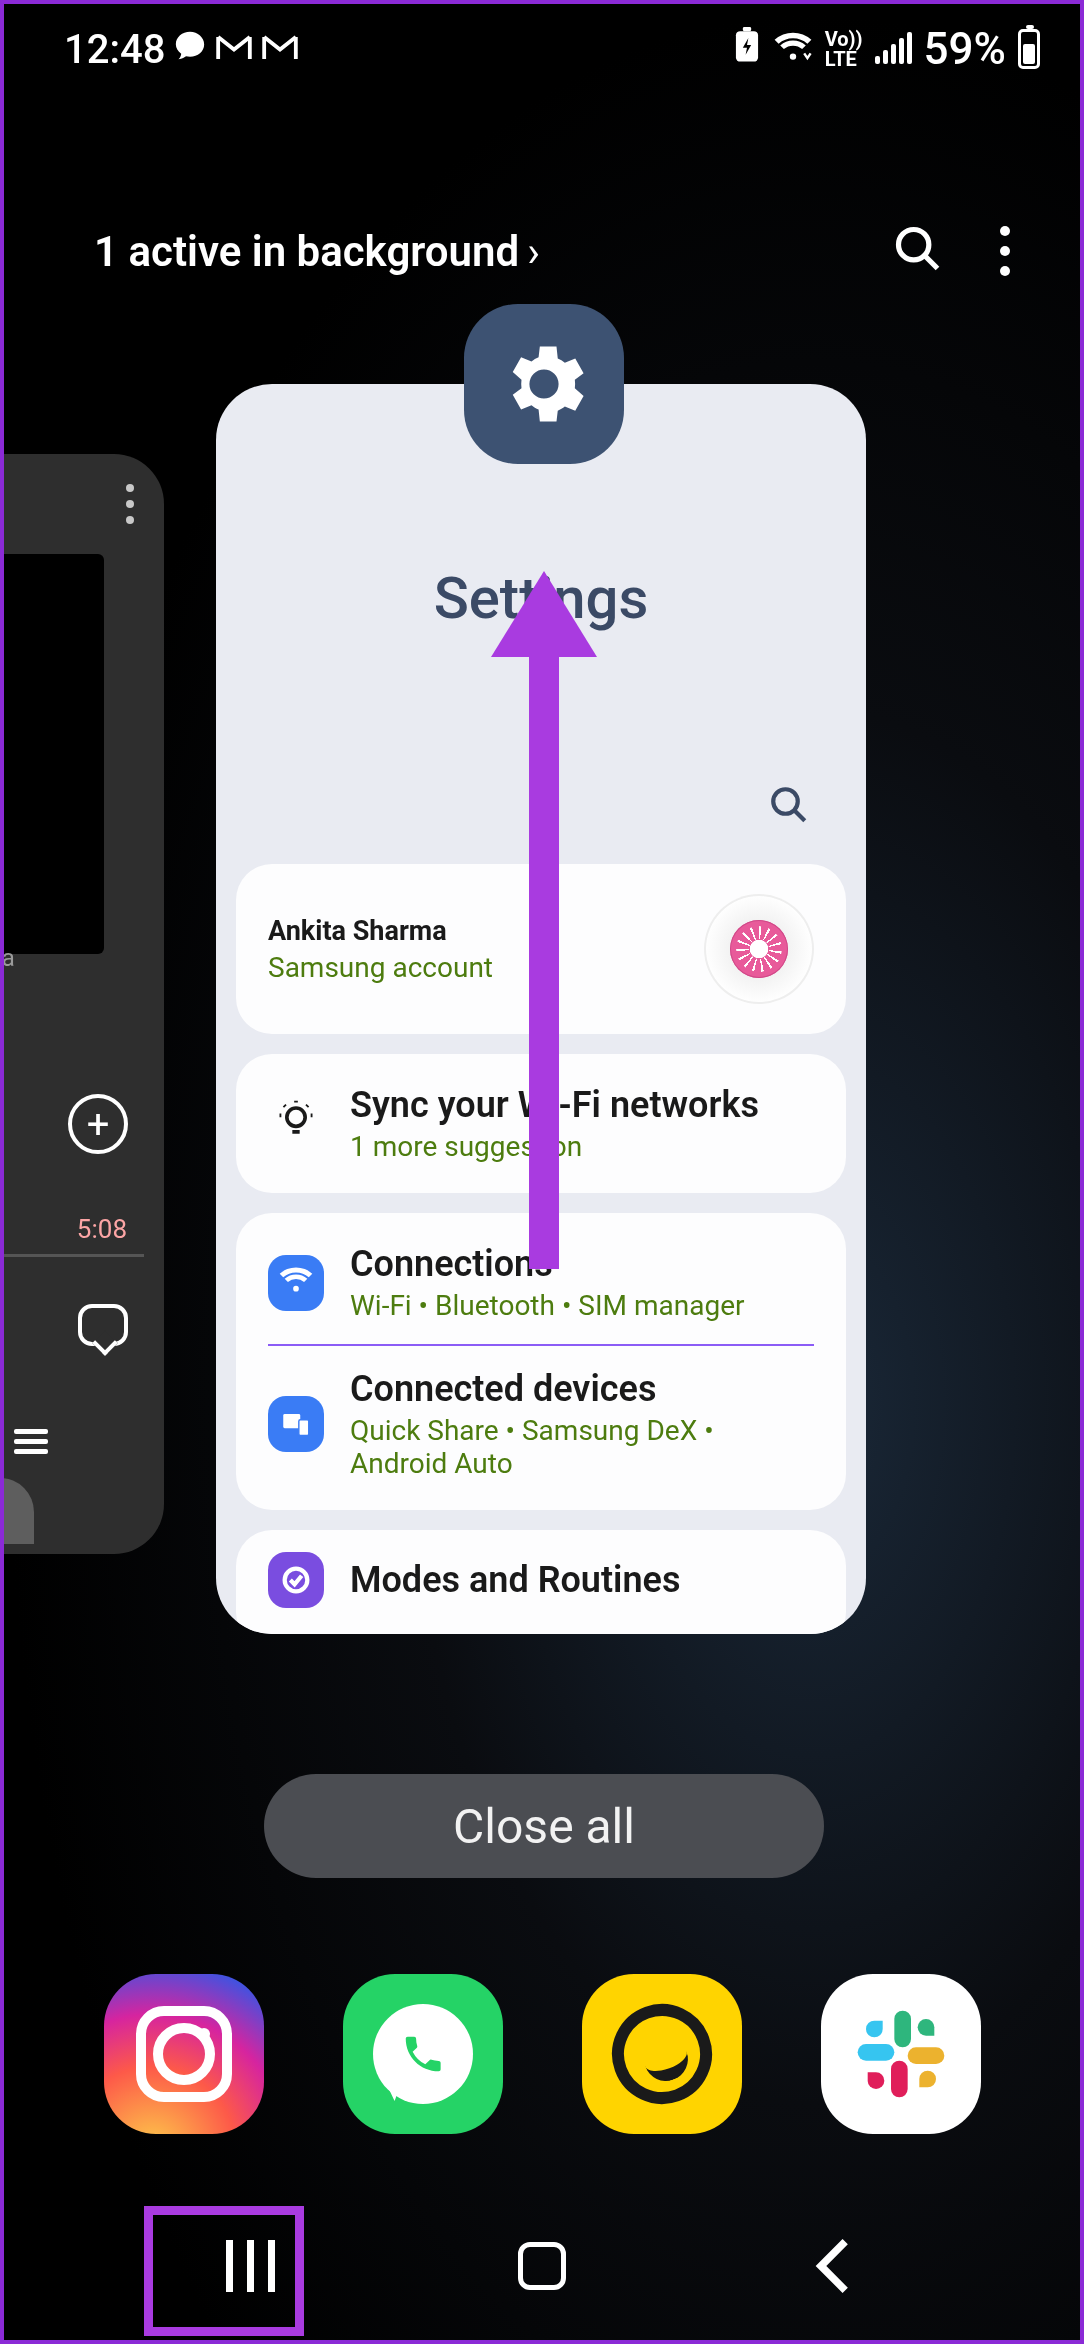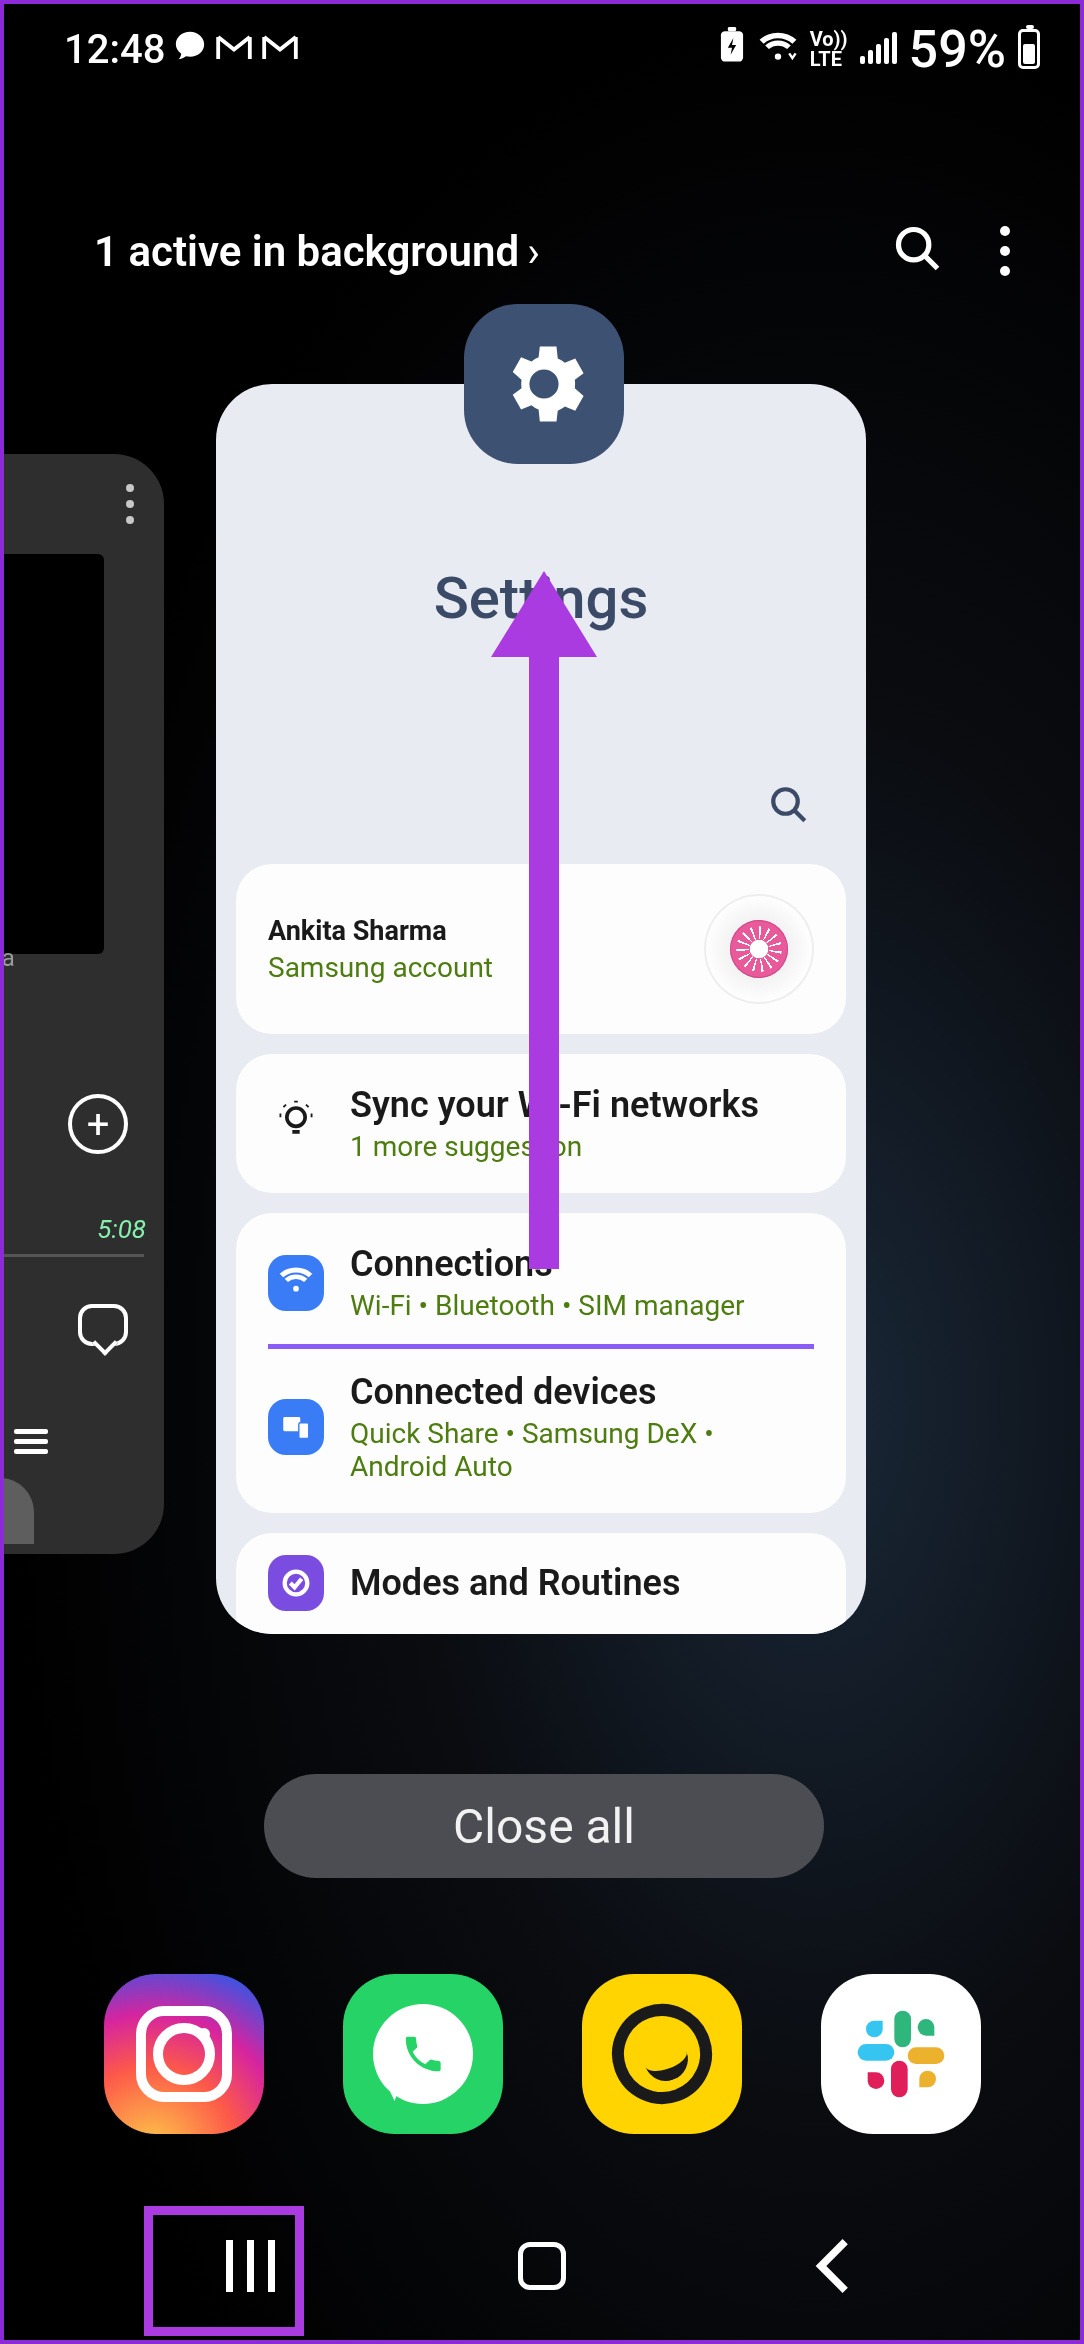--- a/index.html
+++ b/index.html
@@ -17,21 +17,21 @@
     position: absolute; top: 0; left: 0; right: 0;
     height: 90px; display: flex; align-items: center;
     padding: 0 40px 0 60px; font-size: 40px; font-weight: 500;
   }
   .status-left { display: flex; align-items: center; gap: 8px; }
   .status-right { margin-left: auto; display: flex; align-items: center; gap: 12px; }
   .m-icon { font-weight: 700; letter-spacing: -2px; }
   .sig-bars { display: inline-flex; align-items: flex-end; gap: 3px; height: 30px; }
   .sig-bars span { width: 5px; background: #fff; border-radius: 2px; }
   .sb1{height:8px}.sb2{height:14px}.sb3{height:20px}.sb4{height:26px}.sb5{height:32px}
-  .batt-pct { font-size: 52px; text-align: center; }
+  .batt-pct { font-size: 44px; text-align: center; }
   .batt-shape { width: 22px; height: 40px; border: 3px solid #fff; border-radius: 5px; position: relative; }
   .batt-shape::before { content:""; position:absolute; top:-7px; left:5px; width:8px; height:4px; background:#fff; border-radius:2px; }
   .batt-shape::after { content:""; position:absolute; bottom:2px; left:2px; right:2px; height:60%; background:#fff; border-radius:2px; }
   .lte { font-size: 20px; line-height: 1; text-align: left; font-weight: 700; }
 
   
   .recents-header {
     position: absolute; top: 218px; left: 90px; right: 60px;
     display: flex; align-items: center;
   }
@@ -48,21 +48,21 @@
     background: #2e2e2e; border-radius: 50px;
     padding: 28px 20px; color: #d5d5d5;
   }
   .card-left .ldots { position: absolute; top: 30px; right: 30px; display: flex; flex-direction: column; gap: 8px; }
   .card-left .ldots span { width: 8px; height: 8px; border-radius: 50%; background: #c8c8c8; }
   .card-left .art { position: absolute; top: 100px; left: -40px; width: 200px; height: 400px; background: #000; border-radius: 6px; overflow: hidden; }
   .card-left .art::after { content:""; position:absolute; top:60px; left:-40px; width:120px; height:80px; background: radial-gradient(ellipse, #b030c0, transparent 70%); }
   .card-left .track { position:absolute; top: 450px; left: -8px; font-size: 30px; font-weight:600; color:#e8e8e8; }
   .card-left .sub { position:absolute; top: 490px; left: -8px; font-size: 24px; color: #9a9a9a; }
   .plus-circ { position:absolute; top:640px; right:36px; width:60px; height:60px; border:4px solid #fff; border-radius:50%; display:flex; align-items:center; justify-content:center; font-size:40px; color:#fff; }
-  .card-left .dur { position:absolute; top:760px; right:18px; font-size:26px; color:#86efac;font-style:italic; }
+  .card-left .dur { position:absolute; top:760px; right:37px; font-size:26px; color:#fca5a5; }
   .card-left .bar { position:absolute; top:800px; left:-40px; right:20px; height:3px; background:#555; }
   .chat-bub { position:absolute; top:850px; right:36px; width:50px; height:42px; border:4px solid #fff; border-radius:14px; }
   .chat-bub::after { content:""; position:absolute; bottom:-10px; right:10px; width:14px; height:14px; border-right:4px solid #fff; border-bottom:4px solid #fff; transform:rotate(45deg); background:#2e2e2e; }
   .queue-ic { position:absolute; bottom:100px; left:70px; display:flex; flex-direction:column; gap:5px; }
   .queue-ic span { width:34px; height:5px; background:#fff; border-radius:2px; }
   .pip { position:absolute; bottom:10px; left:-20px; width:110px; height:66px; background:#5e5e5e; border-radius:34px 34px 0 0; display:flex; align-items:center; justify-content:center; }
 
   
   .card-main {
     position: absolute; left: 212px; top: 380px;
@@ -86,21 +86,21 @@
     position: absolute; top: 400px; right: 56px;
     color: #3b4a66;
   }
   .settings-body { position: absolute; top: 480px; left: 20px; right: 20px; }
 
   .panel {
     background: #fdfdfe; border-radius: 36px;
     padding: 30px 32px; margin-bottom: 20px;
   }
   .row { display: flex; align-items: center; gap: 26px; }
-  .row + .row { border-top: 5px solid #8b5cf6; margin-top: 22px; padding-top: 22px; }
+  .row + .row { border-top: 2px solid #8b5cf6; margin-top: 22px; padding-top: 22px; }
   .ic-wrap { width: 56px; height: 56px; border-radius: 18px; display: flex; align-items: center; justify-content: center; flex-shrink: 0; color: #fff; }
   .ic-blue { background: #3a7cf5; }
   .ic-purple { background: #7a4de0; }
   .row-txt { flex: 1; }
   .row-title { font-size: 36px; font-weight: 600; color: #1a1a1a; }
   .row-sub { font-size: 28px; color: #4d7c0f; margin-top: 4px; }
   .acct-title { font-size: 27px; font-weight: 700; }
   .avatar {
     width: 110px; height: 110px; border-radius: 50%;
     background: radial-gradient(circle at 50% 50%, #fff 35%, #f2f2f2 36%, #fff 70%);

